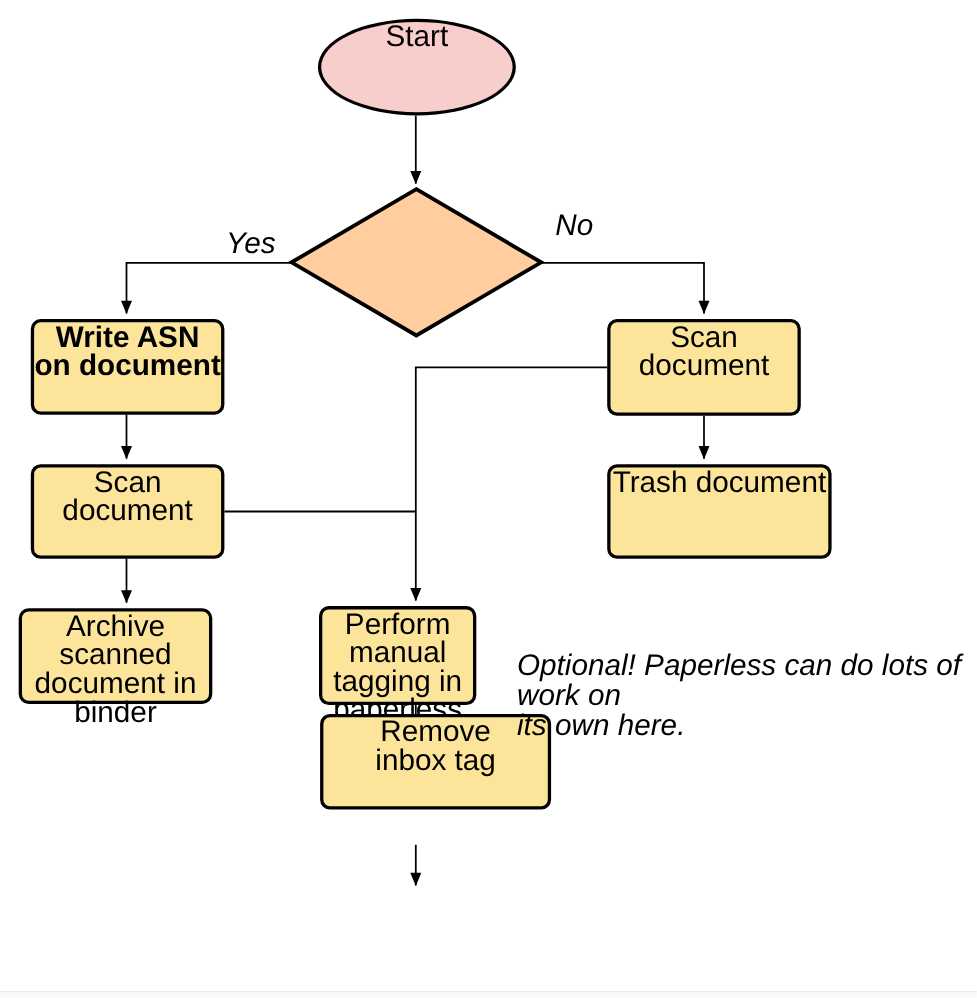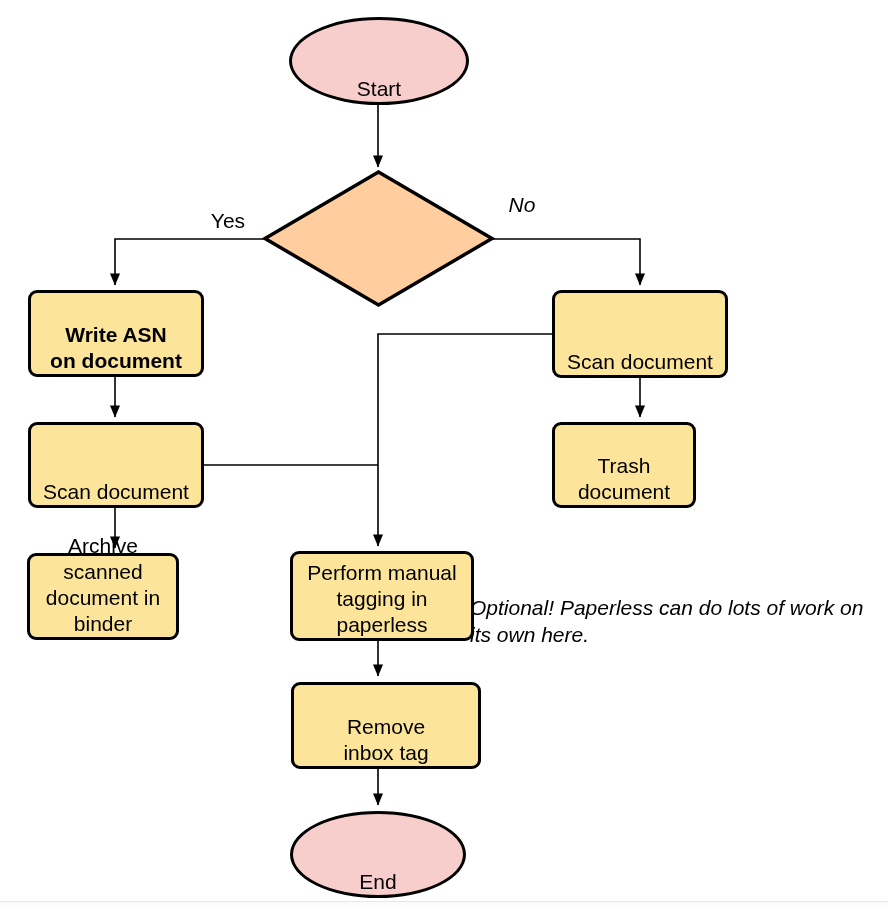--- a/index.html
+++ b/index.html
@@ -17,25 +17,25 @@
   }
   svg.wires {
     position: absolute; left: 0; top: 0;
     width: 888px; height: 907px;
     z-index: 1;
   }
   .node, .label-overlay, .edge-label, .annotation {
     position: absolute;
     box-sizing: border-box;
     display: flex;
-    align-items: flex-end;
+    align-items: flex-start;
     justify-content: center;
     text-align: center;
     white-space: pre-line;
-    font-size: 21px;
+    font-size: 27px;
     line-height: 26px;
     z-index: 2;
   }
   .node.process {
     background: var(--process-fill, #FCE49B);
     border: 3px solid var(--stroke-color, #000);
     border-radius: 9px;
   }
   .node.terminal {
     background: var(--terminal-fill, #F8CECC);
@@ -89,60 +89,57 @@
     </g>
 
     <polygon points="378.5,172 492,238.5 378.5,305 265,238.5" style="fill:var(--decision-fill, #FFCD9E); stroke:var(--stroke-color, #000); stroke-width:3.5;"></polygon>
   </svg>
 
   <div class="node terminal" style="left:289px; top:17px; width:180px; height:88px;">
     <span>Start</span>
   </div>
 
 
-  <div class="edge-label" style="left:192px; top:208px; width:72px; height:26px;">
+  <div class="edge-label" style="left:192px; top:208px; width:72px; height:26px;font-style:italic;">
     <span>Yes</span>
   </div>
   <div class="edge-label" style="left:486px; top:192px; width:72px; height:26px;font-style:italic;">
     <span>No</span>
   </div>
 
   <div class="node process" style="left:28px; top:290px; width:176px; height:87px;font-weight:bold;">
     <span>Write ASN
 on document</span>
   </div>
   <div class="node process" style="left:28px; top:422px; width:176px; height:86px;">
     <span>Scan document</span>
   </div>
-  <div class="node process" style="left:27px; top:553px; width:152px; height:87px;">
+  <div class="node process" style="left:17px; top:553px; width:176px; height:87px;">
     <span>Archive scanned
 document in
 binder</span>
   </div>
 
   <div class="node process" style="left:552px; top:290px; width:176px; height:88px;">
     <span>Scan document</span>
   </div>
-  <div class="node process" style="left:552px; top:422px; width:144px; height:86px;">
+  <div class="node process" style="left:552px; top:422px; width:204px; height:86px;">
     <span>Trash document</span>
   </div>
 
-  <div class="node process" style="left:290px; top:551px; width:184px; height:90px;">
+  <div class="node process" style="left:290px; top:551px; width:143px; height:90px;">
     <span>Perform manual
 tagging in
 paperless</span>
   </div>
-  <div class="node process" style="left:291px; top:682px; width:190px; height:87px;">
+  <div class="node process" style="left:291px; top:649px; width:210px; height:87px;">
     <span>Remove
 inbox tag</span>
   </div>
 
-  <div class="node terminal" style="left:290px; top:811px; width:176px; height:87px;">
-    <span>End</span>
-  </div>
 
   <div class="annotation" style="left:470px; top:592px; width:406px; height:56px;">
     <span>Optional! Paperless can do lots of work on
 its own here.</span>
   </div>
 
   <div class="bottom-hairline"></div>
 
 </div>
 

